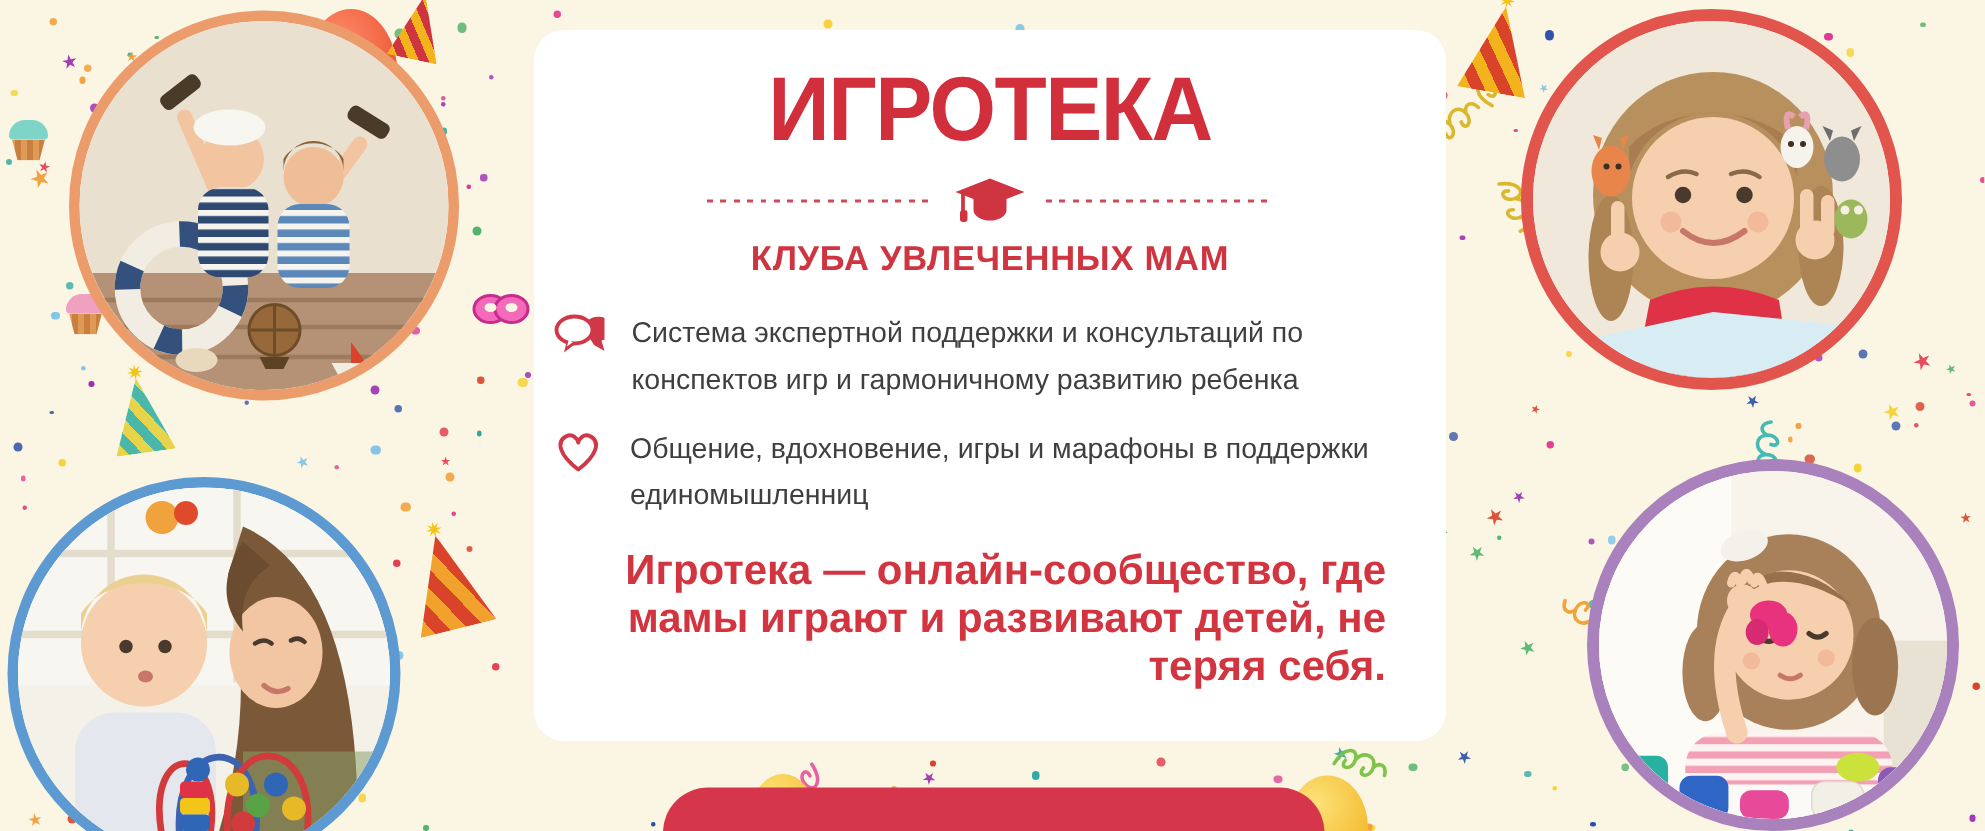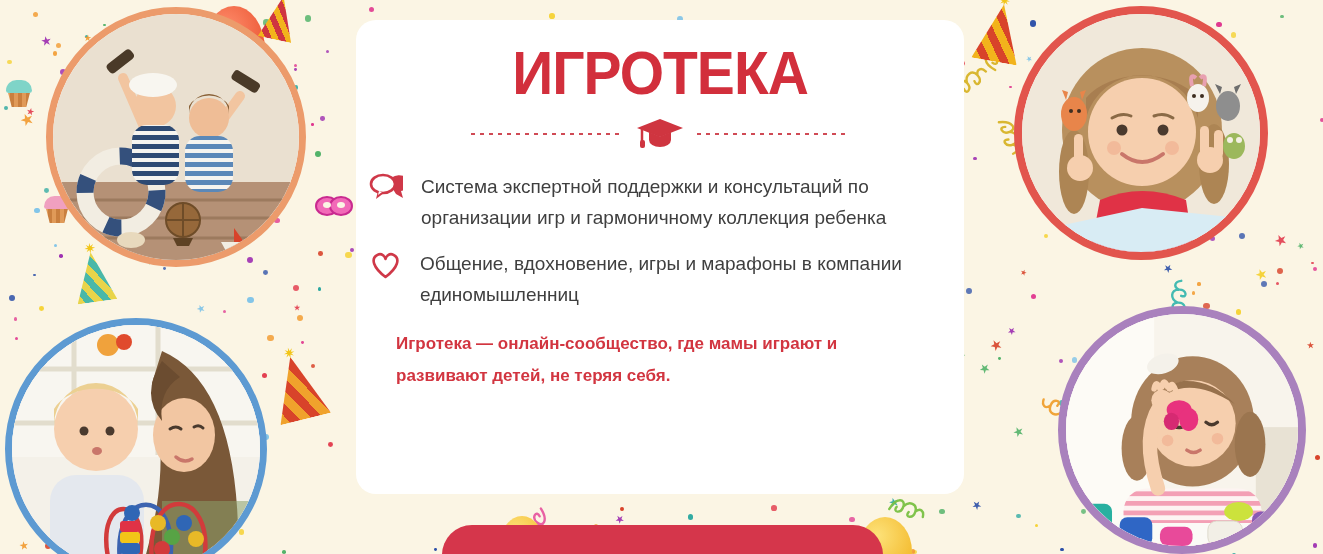--- a/index.html
+++ b/index.html
@@ -37,21 +37,21 @@
         border-radius:20px;z-index:2;}
   .title{margin:20px 0 0 0;text-align:center;font-size:57px;font-weight:bold;color:#d22f3c;
          letter-spacing:-1px;transform:scaleY(1.06);}
   .divider{display:flex;align-items:center;justify-content:center;margin-top:12px;gap:13px;}
   .dashline{width:152px;height:2px;background:repeating-linear-gradient(90deg,#d04a55 0 4px,transparent 4px 9px);}
   .subtitle{text-align:center;font-size:23px;font-weight:bold;color:#cf3540;letter-spacing:.5px;margin-top:9px;}
   .features{margin:21px 28px 0 13px;}
   .feature{display:flex;gap:18px;margin-bottom:15px;}
   .ficon{flex:0 0 33px;padding-top:2px;}
   .ftext{font-size:19px;line-height:31px;color:#3f3f3f;max-width:508px;}
-  .tagline{margin-top:18px;text-align:left;font-size:17px;font-weight:bold;color:#d23540;
+  .tagline{margin-top:18px;text-align:right;font-size:28px;font-weight:bold;color:#d23540;
            line-height:32px;padding:0 40px;}
 
   
   .cta{position:absolute;left:442px;top:525px;width:441px;height:64px;border-radius:30px;
        background:#d5364b;border:none;z-index:4;cursor:pointer;}
 </style>
 </head>
 <body>
 
 <div id="app">
@@ -653,40 +653,41 @@
       <div class="dashline"></div>
       <svg width="48" height="32" viewBox="0 0 48 32">
         <polygon points="24,1 47,10 24,19 1,10" fill="#cf3540"></polygon>
         <path d="M13 14 v8 a11 7 0 0 0 22 0 v-8 l-11 4.5 Z" fill="#cf3540"></path>
         <path d="M6 11 v12" stroke="#cf3540" stroke-width="2.5"></path>
         <rect x="4" y="22" width="5" height="8" rx="2" fill="#cf3540"></rect>
       </svg>
       <div class="dashline"></div>
     </div>
 
+    <div class="subtitle">КЛУБА УВЛЕЧЕННЫХ МАМ</div>
 
     <div class="features">
       <div class="feature">
         <span class="ficon">
           <svg width="34" height="30" viewBox="0 0 34 30">
             <path d="M20 10 a10 8 0 1 1 12 8 l2 7 -7 -4 Z" fill="#cf3848"></path>
             <ellipse cx="14" cy="11" rx="12" ry="9" fill="#ffffff" stroke="#cf3848" stroke-width="2.6"></ellipse>
             <path d="M9 18 l-2 8 8 -6 Z" fill="#cf3848"></path>
             <path d="M10 18 l-1 4 4 -3 Z" fill="#ffffff"></path>
           </svg>
         </span>
-        <span class="ftext">Система экспертной поддержки и консультаций по организации игр и гармоничному коллекция ребенка</span>
+        <span class="ftext">Система экспертной поддержки и консультаций по конспектов игр и гармоничному развитию ребенка</span>
       </div>
       <div class="feature">
         <span class="ficon">
           <svg width="33" height="30" viewBox="0 0 33 30">
             <path d="M16.5 27 C4 17.5 1.5 8.5 8.5 4.8 C13 2.6 16 6.8 16.5 9 C17 6.8 20 2.6 24.5 4.8 C31.5 8.5 29 17.5 16.5 27 Z" fill="none" stroke="#cf3848" stroke-width="2.6" stroke-linejoin="round"></path>
           </svg>
         </span>
-        <span class="ftext">Общение, вдохновение, игры и марафоны в компании единомышленниц</span>
+        <span class="ftext">Общение, вдохновение, игры и марафоны в поддержки единомышленниц</span>
       </div>
     </div>
 
     <div class="tagline">Игротека — онлайн-сообщество, где мамы играют и развивают детей, не теряя себя.</div>
   </div>
 
   <button class="cta" aria-label="call to action"></button>
 
 </div>
 

